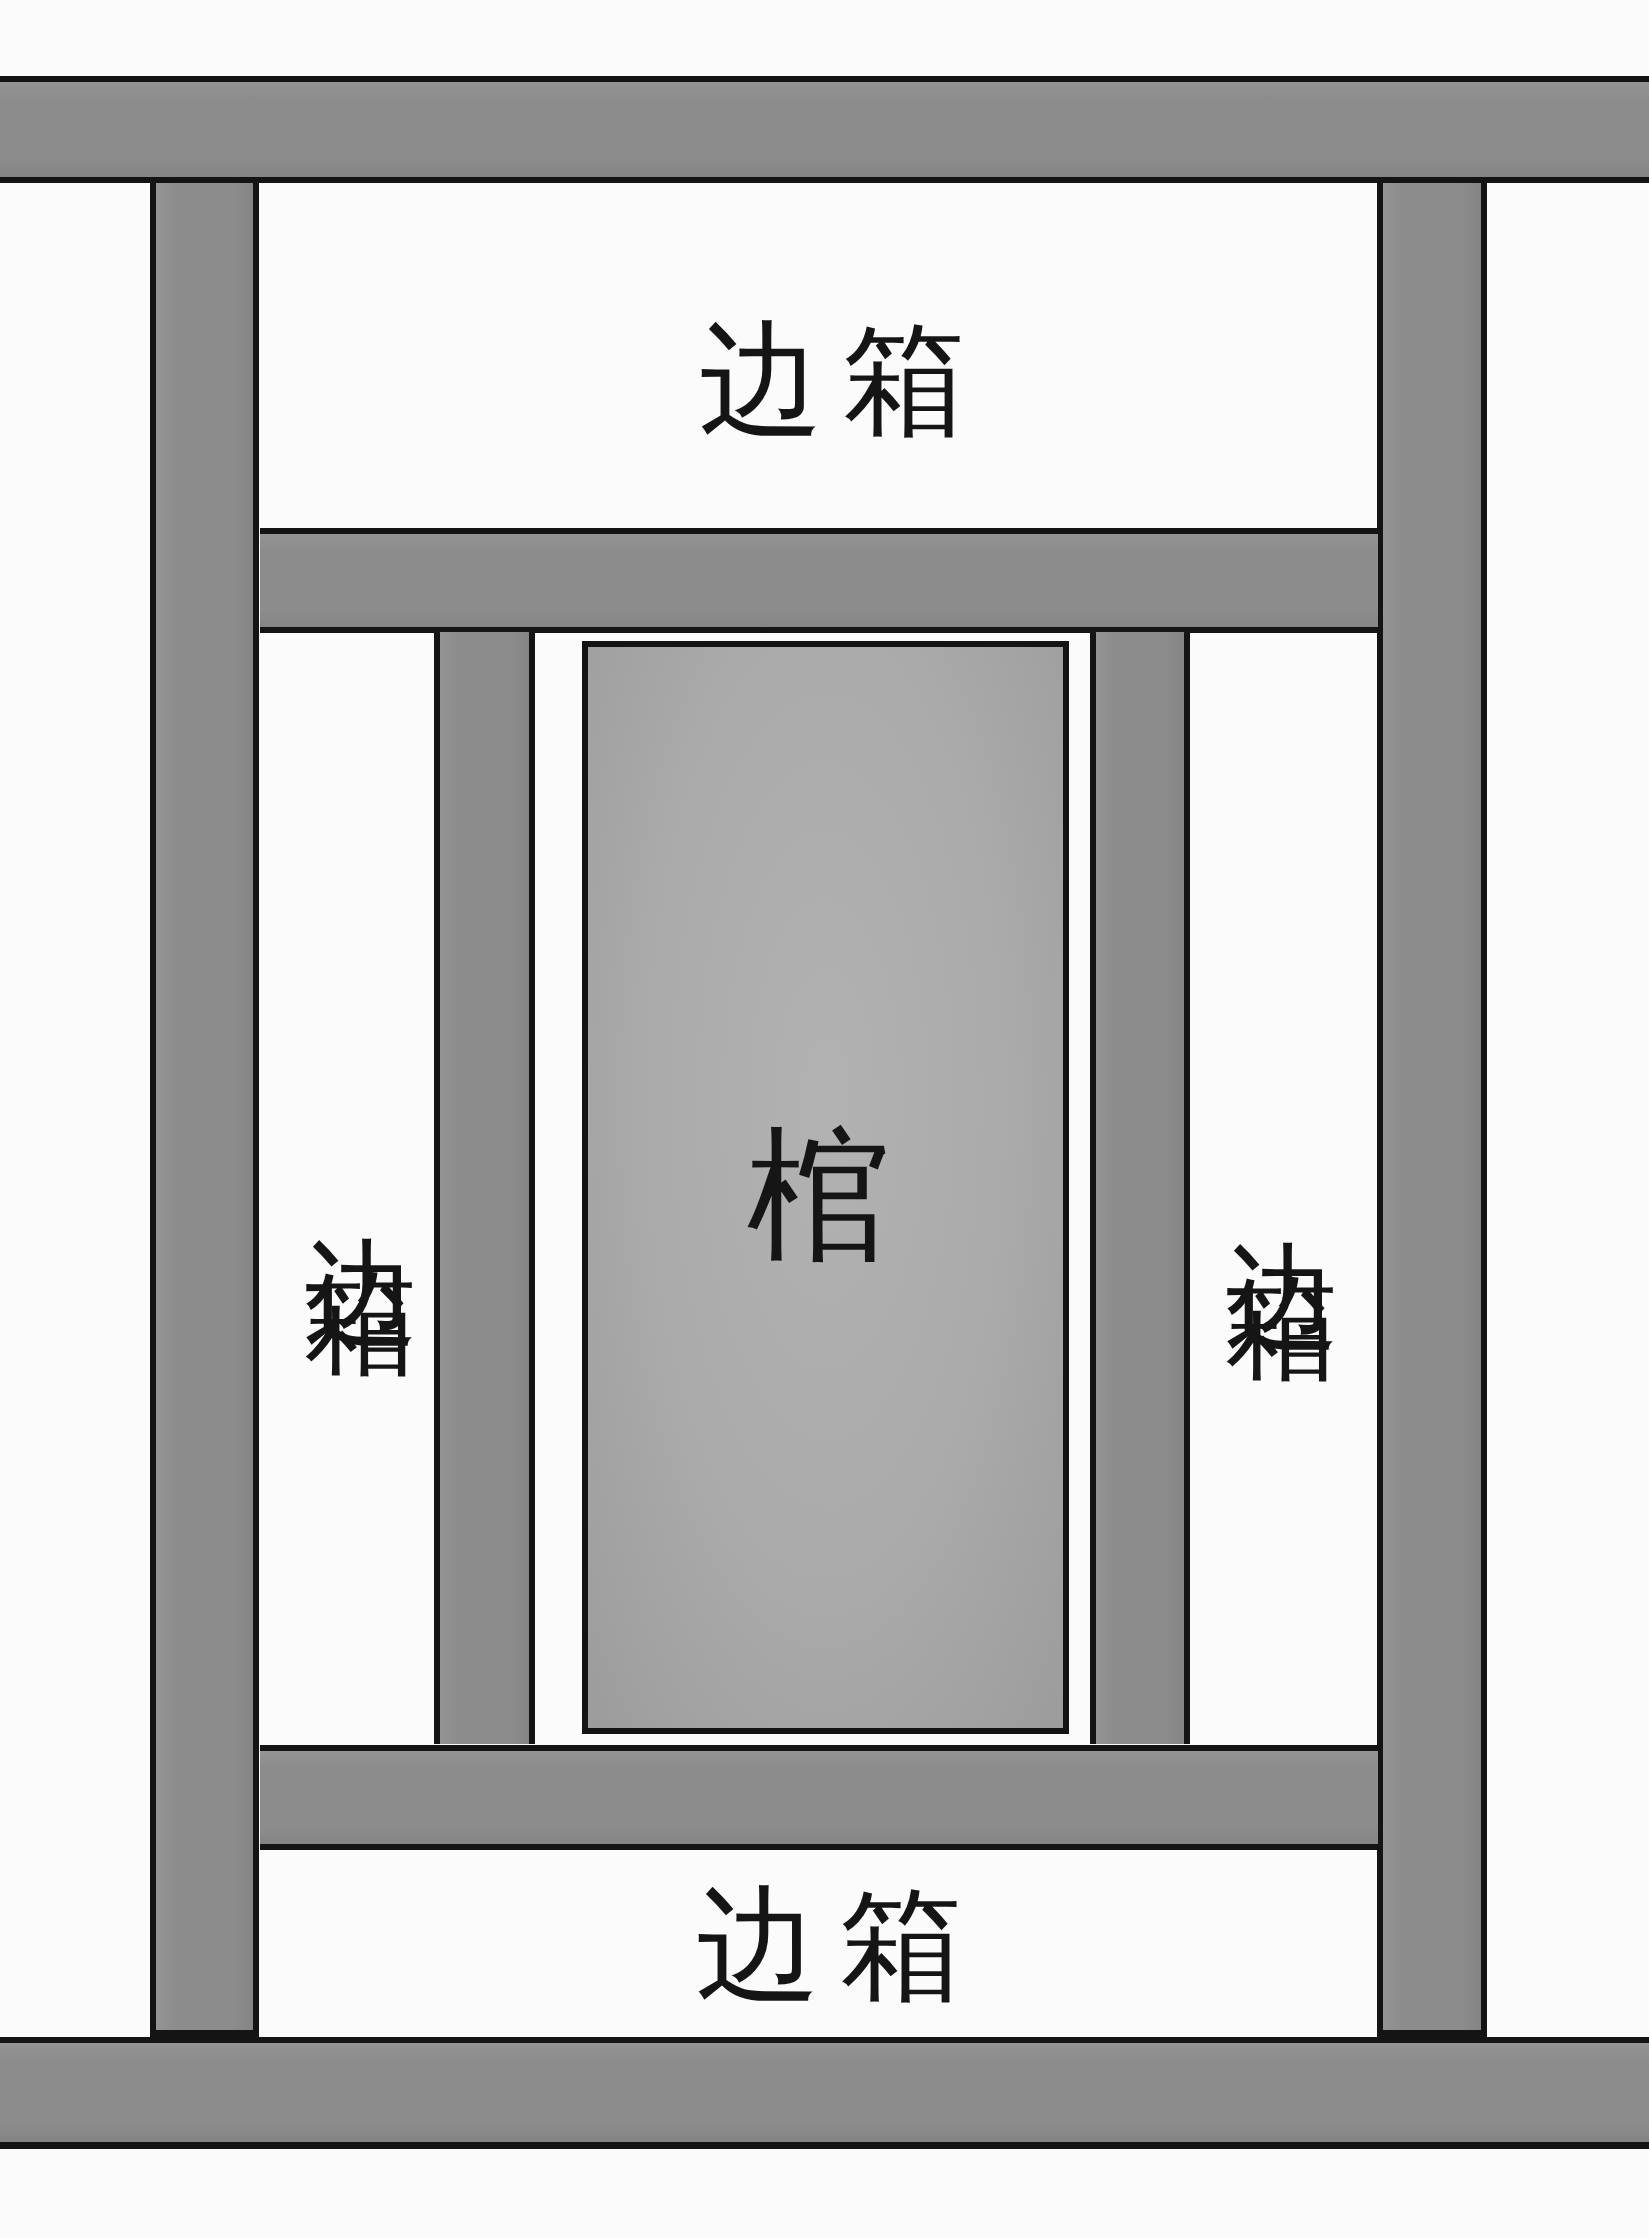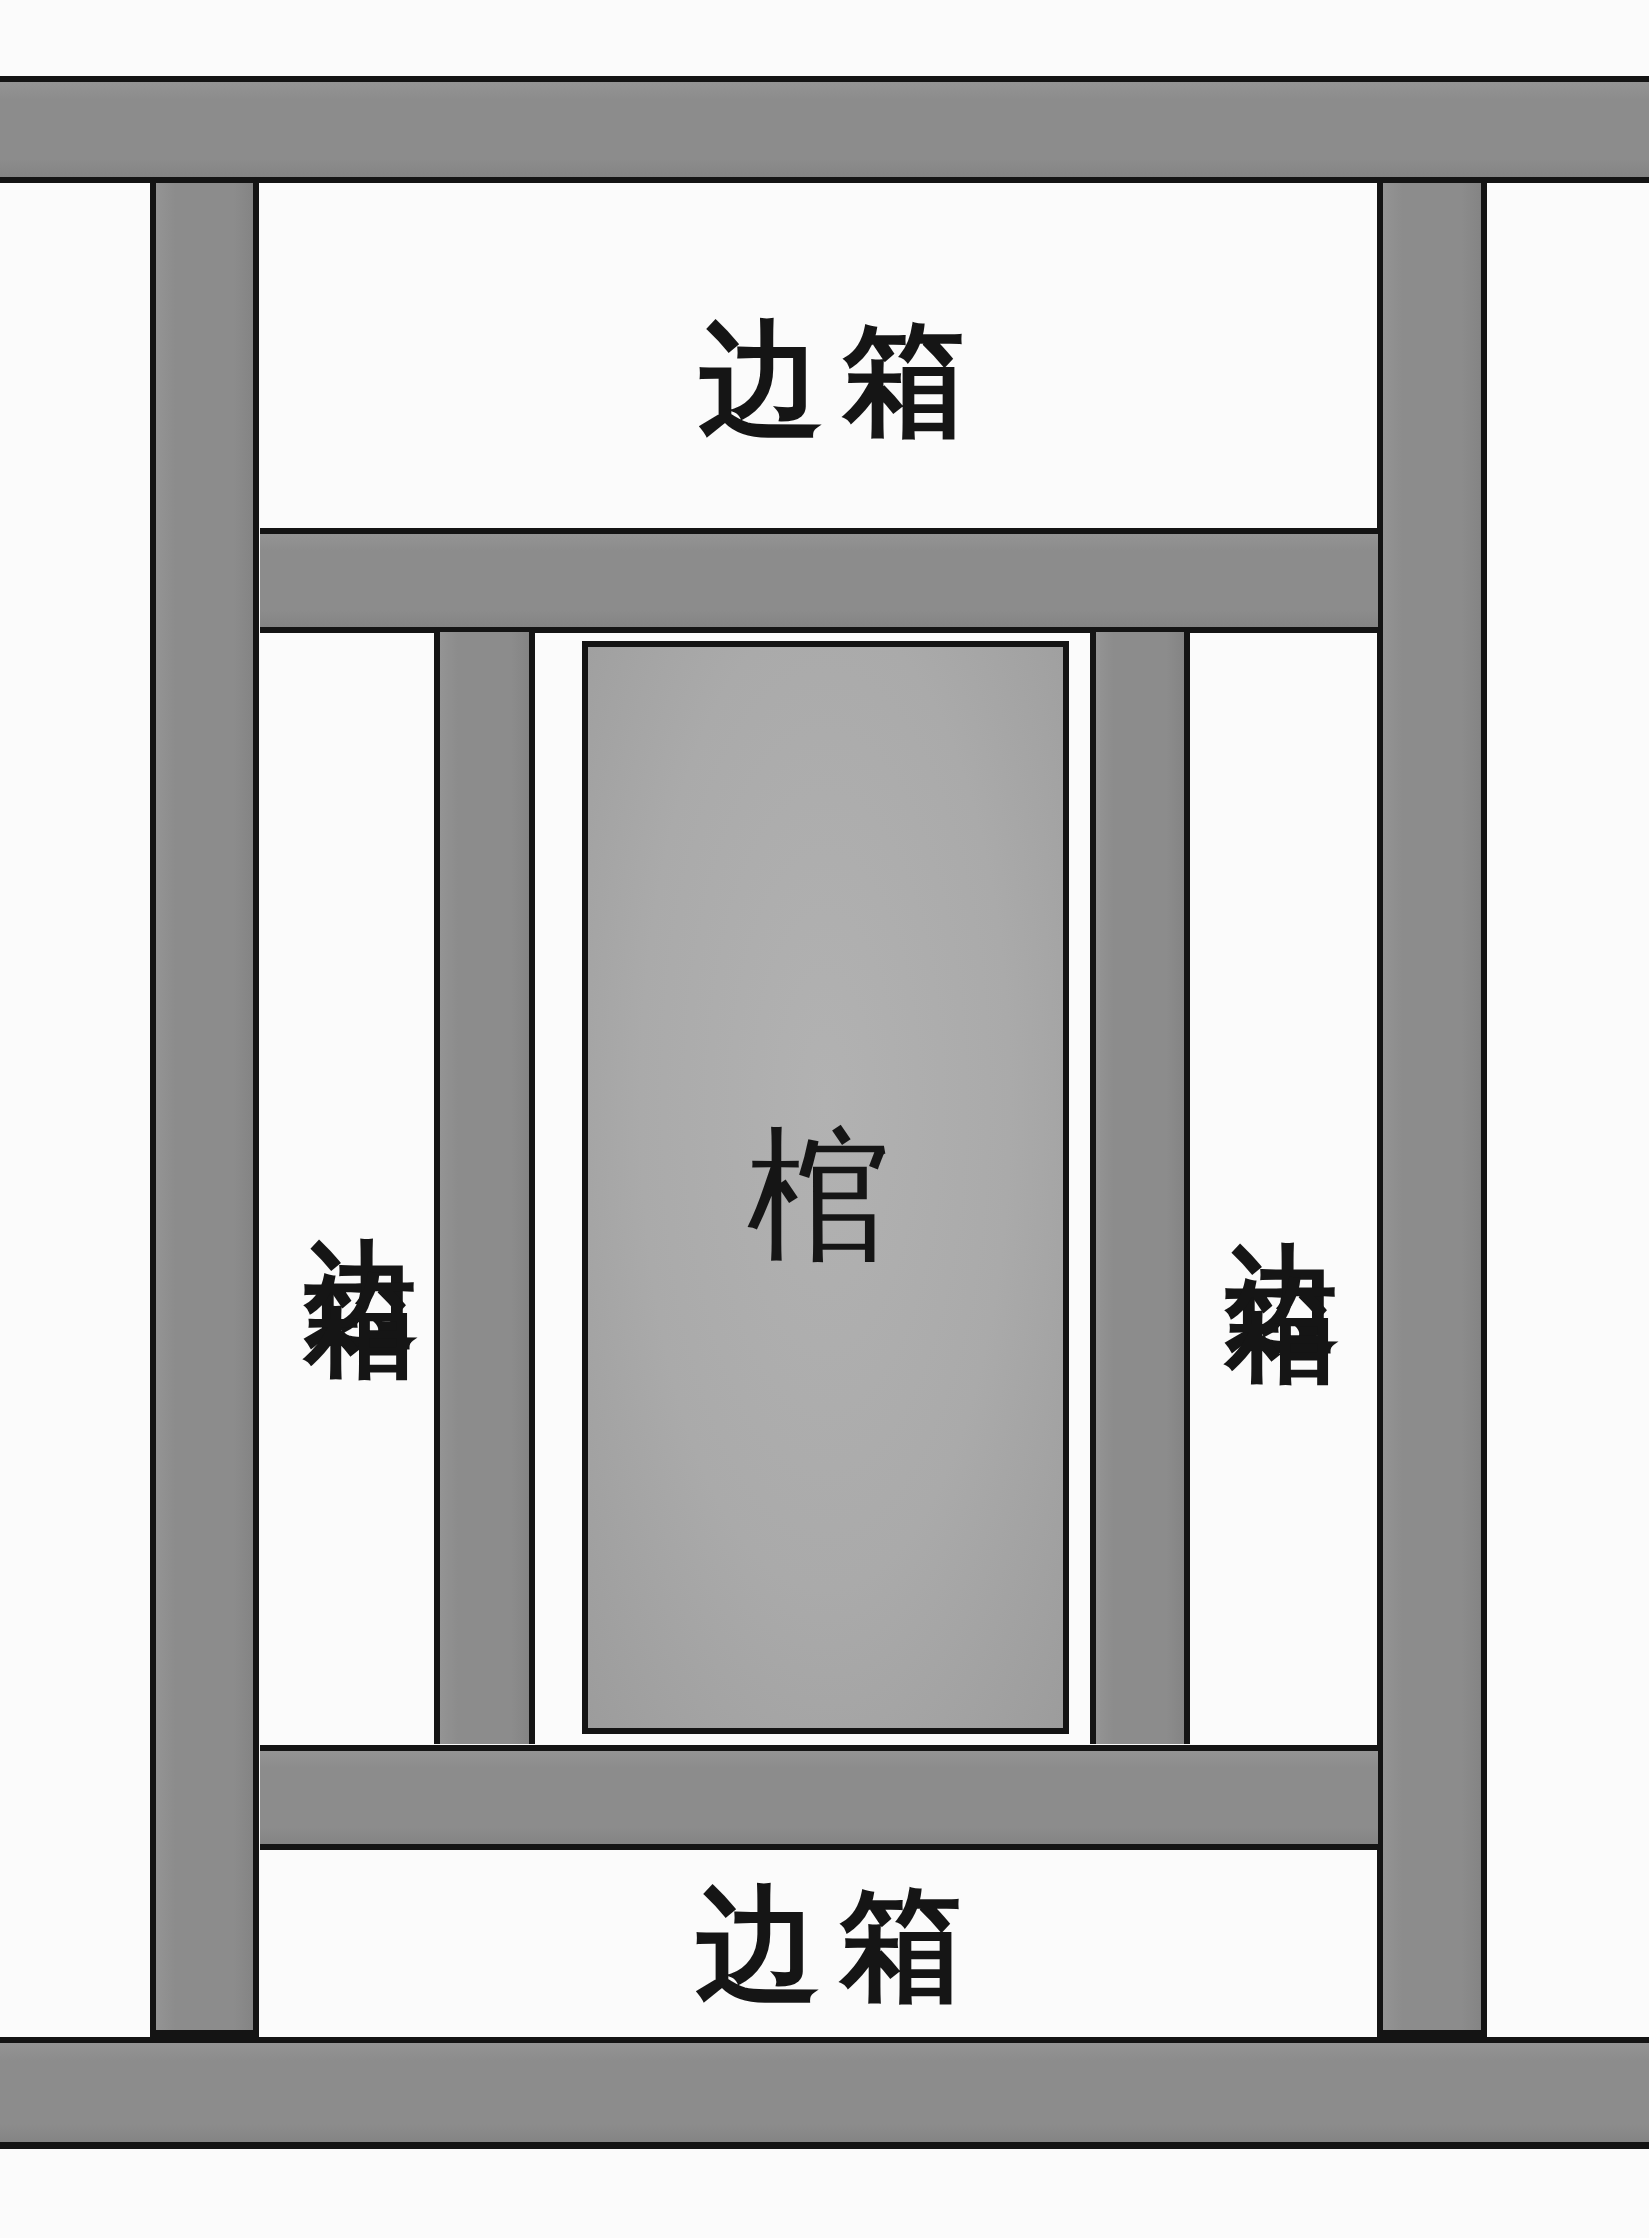--- a/index.html
+++ b/index.html
@@ -78,21 +78,21 @@
     color:var(--c-text);
     font-family:"DejaVu Serif","Liberation Serif",serif;
     transform:translate(-6.1px,9.2px);
   }
 
   
   .box-label{
     position:absolute;
     display:flex;align-items:center;justify-content:center;
     color:var(--c-text);
-    font-weight:bold;
+    font-weight:normal;
     font-family:"DejaVu Sans","Liberation Sans",sans-serif;
   }
   .box-label.horizontal{
     font-size:124px;
     letter-spacing:20px;
     text-indent:20px;
   }
   .box-label.vertical{
     font-size:115px;
     writing-mode:vertical-rl;

